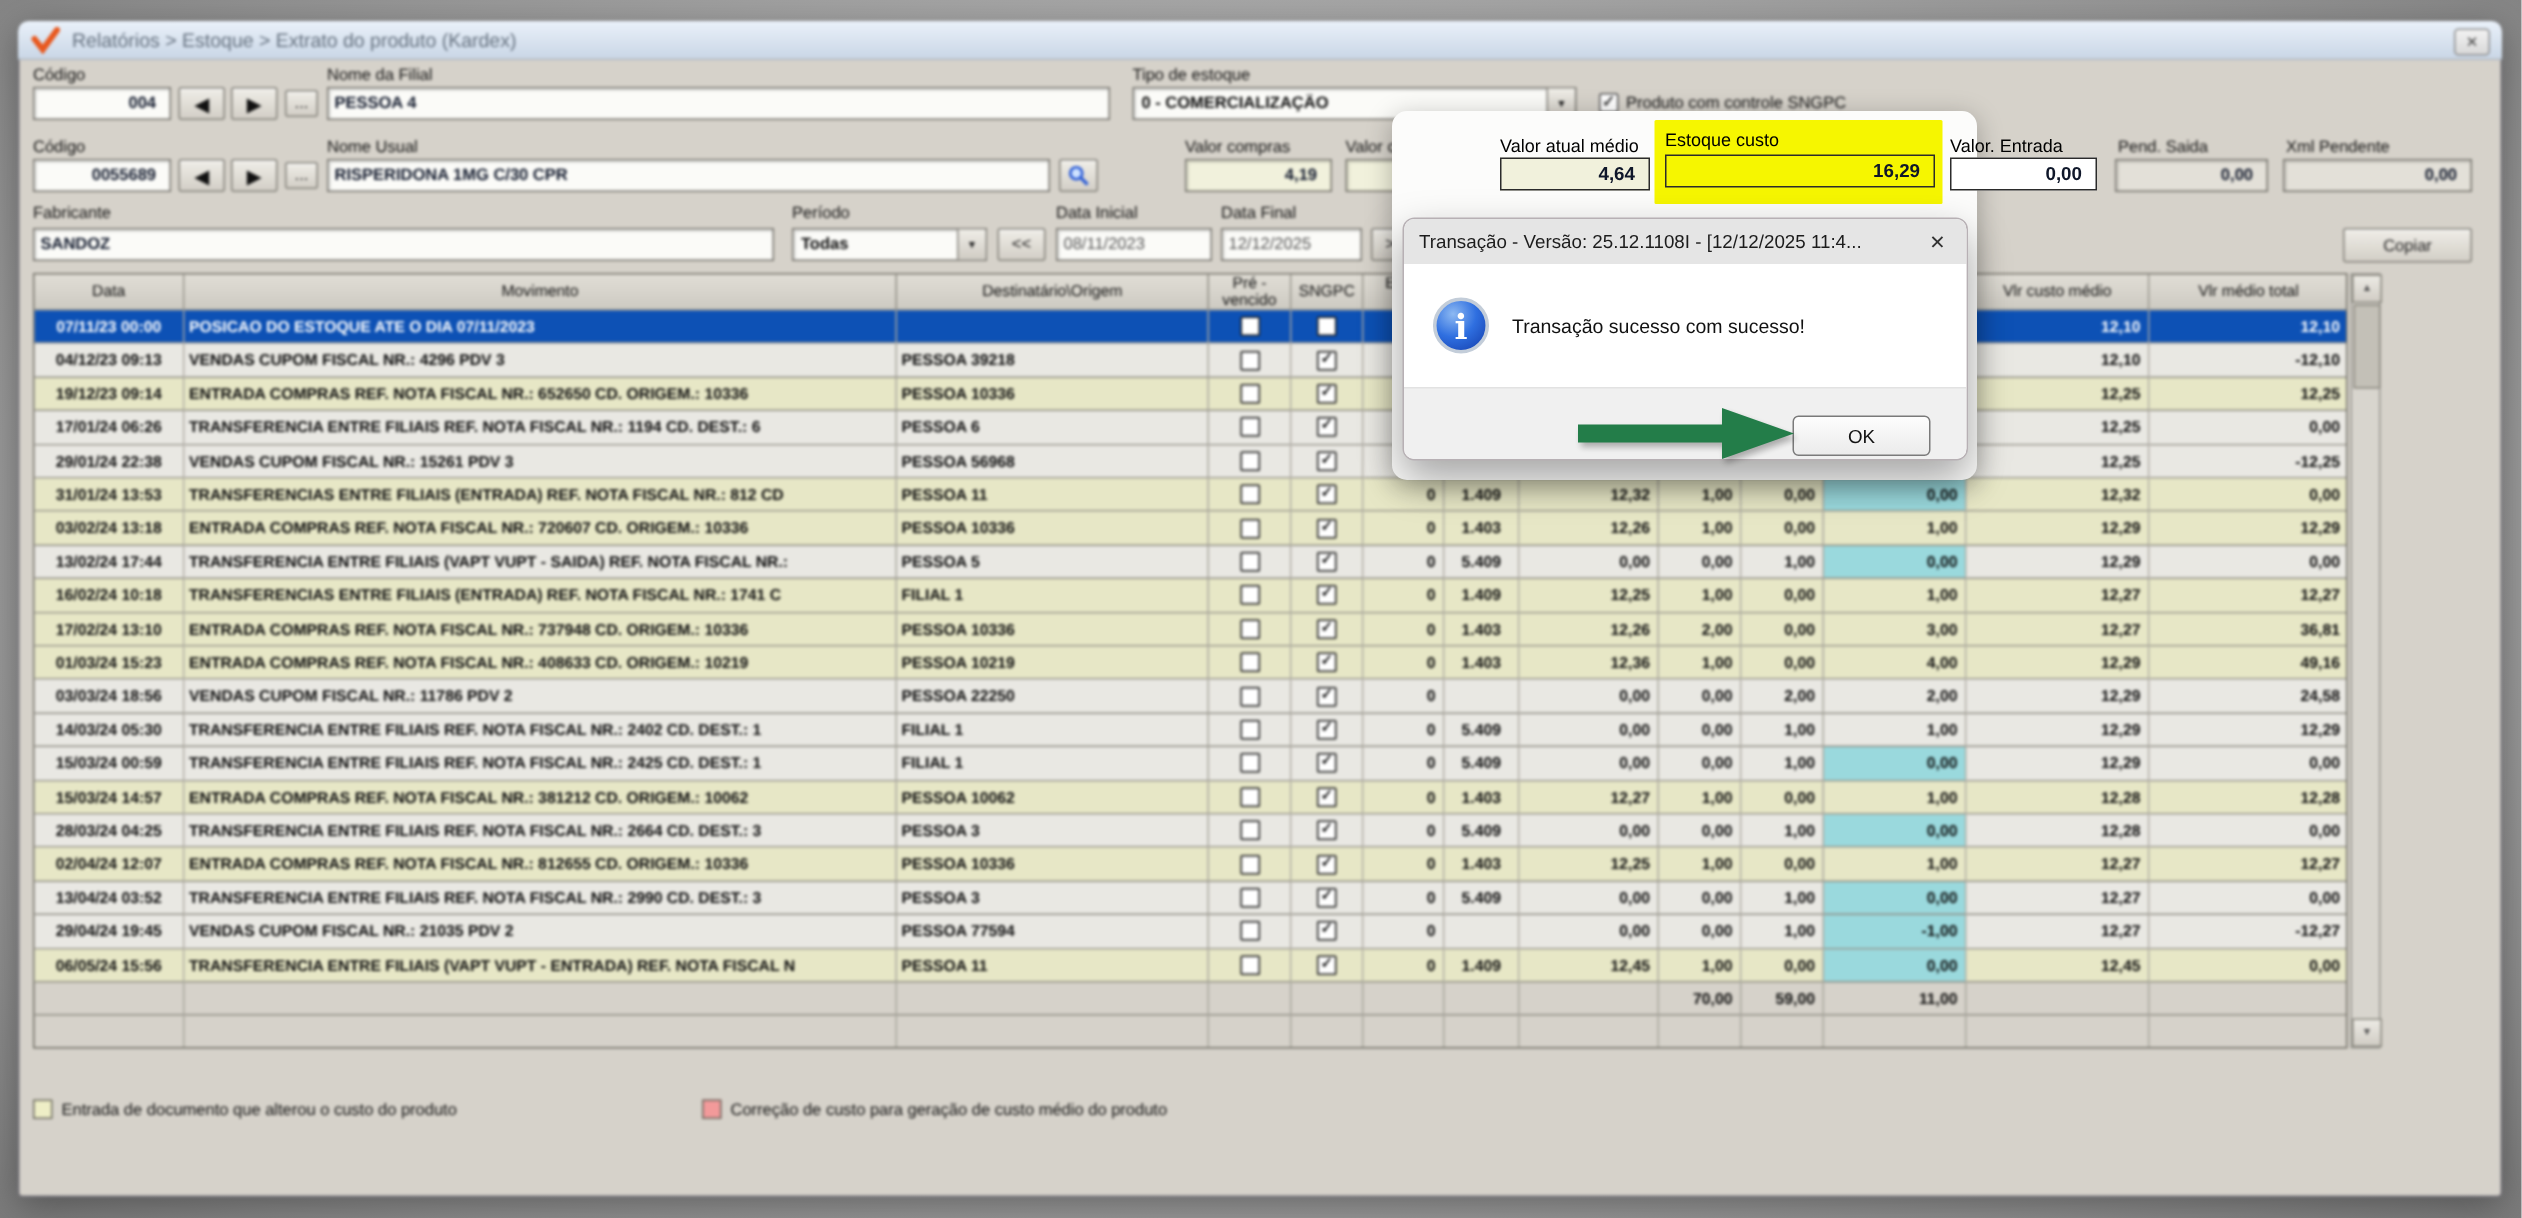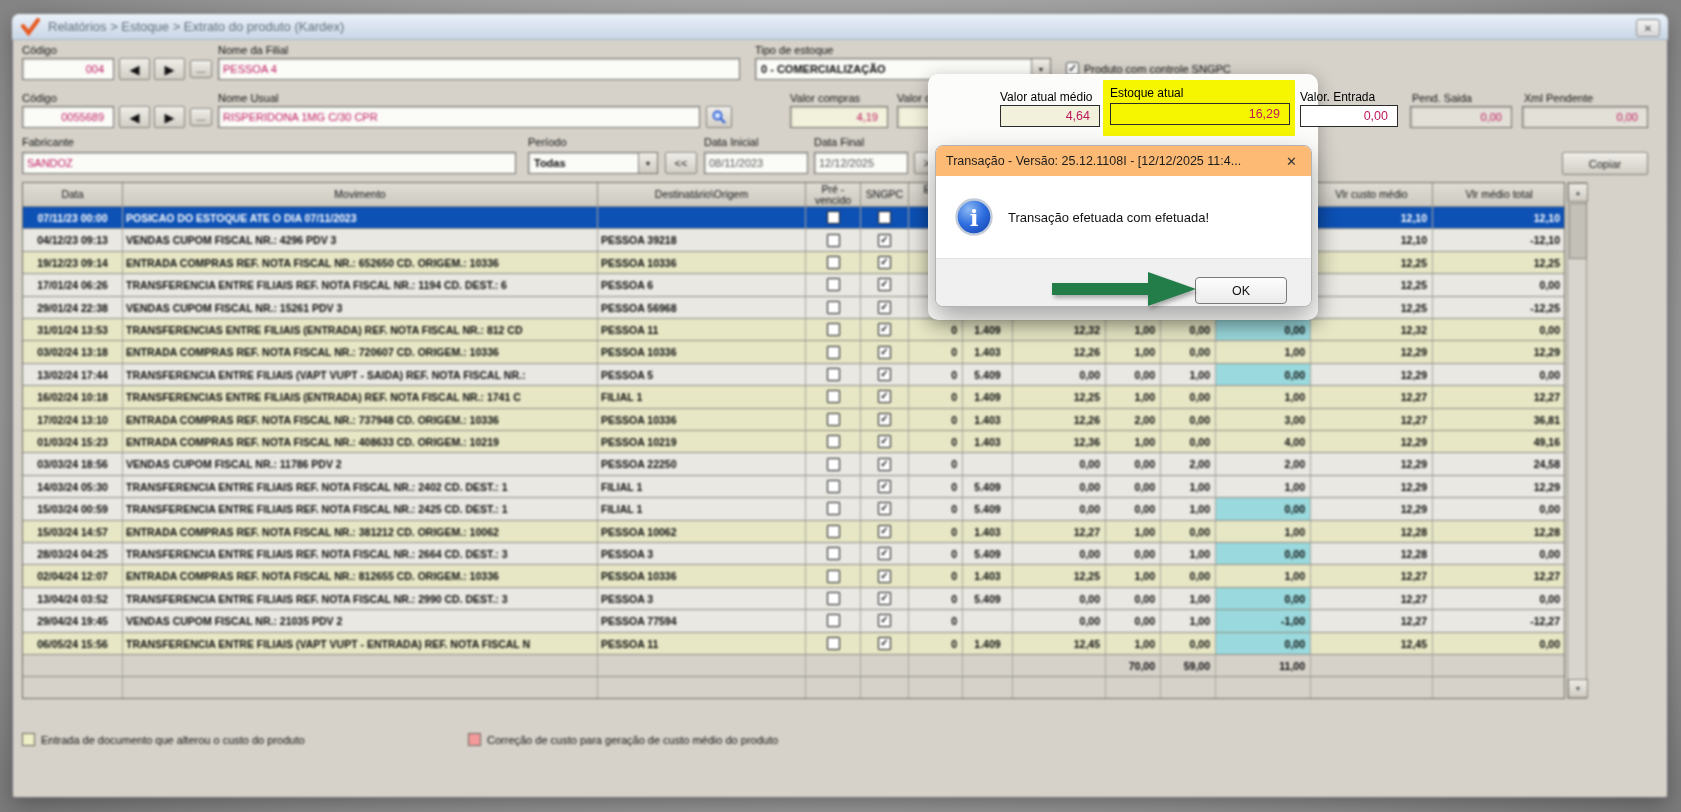--- a/index.html
+++ b/index.html
@@ -14,21 +14,21 @@
   .titlebar{left:12px;top:14px;width:1656px;height:26px;border-radius:7px 7px 0 0;
             background:linear-gradient(#eaf1f9,#c9d6e6);border-bottom:1px solid #aab6c4;
             display:flex;align-items:center;padding:0 8px}
   .title-text{font-size:13px;color:#64707e;margin-left:8px}
   .win-close{position:absolute;right:10px;top:4px;width:24px;height:18px;background:linear-gradient(#f2f2f2,#d8d8d8);
              border:1px solid #8d8d8d;border-radius:3px;font-size:10px;color:#444;display:flex;align-items:center;justify-content:center}
   
   .lbl{font-size:11px;color:#111;white-space:nowrap}
   .fld{height:22px;background:#fbfbf8;border:1px solid #73716a;display:flex;align-items:center;overflow:hidden;
        box-shadow:inset 1px 1px 2px rgba(0,0,0,.18)}
-  .fld .val{font-size:11px;font-weight:normal;color:#be185d;width:100%;padding:0 4px;white-space:nowrap}
+  .fld .val{font-size:11px;font-weight:bold;color:#0f172a;width:100%;padding:0 4px;white-space:nowrap}
   .r .val,.val.r{text-align:right;padding-right:9px}
   .cream{background:#f1f1dc}
   .gray{background:#e3e0d8}
   .btn{background:linear-gradient(#efede7,#d2cec6);border:1px solid #84827b;border-radius:2px;
        display:flex;align-items:center;justify-content:center;font-size:11px;color:#222;
        box-shadow:inset 0 1px 0 #fff}
   .arrow-glyph{font-size:13px;color:#111;line-height:1}
   .combo{height:22px;background:#fbfbf8;border:1px solid #73716a;display:flex;align-items:center;
          box-shadow:inset 1px 1px 2px rgba(0,0,0,.18)}
   .combo .val{font-size:11px;font-weight:bold;color:#0a0a0a;flex:1;padding:0 5px;white-space:nowrap;overflow:hidden}
@@ -62,21 +62,21 @@
   
   .spotcard{left:928px;top:74px;width:390px;height:246px;background:#fcfcfb;border-radius:10px;
             box-shadow:0 4px 18px rgba(0,0,0,.28)}
   .crisp .lbl{font-size:12px;color:#000}
   .crisp .fld{border:1px solid #2b2b2b;box-shadow:none}
   .crisp .fld .val{font-size:12.5px}
   .hl-block{background:#f6f600;border-radius:1px}
   .hl-field{background:#f6f600;border:2px solid #1a1a1a}
   .dialog{left:935px;top:145px;width:377px;height:162px;background:#fff;border:1px solid #b7b0b4;border-radius:8px;
           box-shadow:0 12px 28px rgba(0,0,0,.35);overflow:hidden}
-  .dlg-title{position:absolute;left:0;top:0;width:100%;height:30px;background:#fdba74;
+  .dlg-title{position:absolute;left:0;top:0;width:100%;height:30px;background:#e5e5e5;
              display:flex;align-items:center;padding:0 10px;box-sizing:border-box}
   .dlg-title-text{font-size:12.5px;color:#1c1c1c;white-space:nowrap;overflow:hidden;flex:1}
   .dlg-close{font-size:13px;color:#333;padding:0 4px}
   .dlg-body{position:absolute;left:0;top:30px;width:100%;height:82px;background:#fff;display:flex;align-items:center}
   .dlg-msg{font-size:13px;color:#111;margin-left:14px}
   .dlg-footer{position:absolute;left:0;top:112px;width:100%;height:50px;background:#f0f0f0;border-top:1px solid #e2e2e2}
   .ok-btn{position:absolute;right:24px;top:18px;width:90px;height:25px;background:linear-gradient(#fdfdfd,#ebebeb);
           border:1px solid #7a7a7a;border-radius:4px;font-size:12.5px;color:#111;
           display:flex;align-items:center;justify-content:center}
 </style>
@@ -634,21 +634,21 @@
   <div class="abs legend-text" style="left:487px;top:734px">Correção de custo para geração de custo médio do produto</div>
 </div>
 
 <div class="abs spotcard crisp"></div>
 <div class="crisp">
   <div class="abs lbl" style="left:1000px;top:90px">Valor atual médio</div>
   <div class="abs fld cream" style="left:1000px;top:105px;width:100px">
     <span class="val r">4,64</span>
     </div>
   <div class="abs hl-block" style="left:1103px;top:80px;width:192px;height:56px"></div>
-  <div class="abs lbl" style="left:1110px;top:86px">Estoque atual</div>
+  <div class="abs lbl" style="left:1110px;top:86px">Estoque custo</div>
   <div class="abs fld hl-field" style="left:1110px;top:103px;width:180px">
     <span class="val r">16,29</span>
     </div>
   <div class="abs lbl" style="left:1300px;top:90px">Valor. Entrada</div>
   <div class="abs fld" style="left:1300px;top:105px;width:98px;background:#fff">
     <span class="val r">0,00</span>
     </div>
 </div>
 
 <div class="abs dialog">
@@ -661,21 +661,21 @@
       <defs>
           <radialGradient id="ig" cx="35%" cy="28%" r="80%">
         <stop offset="0%" stop-color="#8db9f2"></stop>
             <stop offset="55%" stop-color="#2f6fe0"></stop>
             <stop offset="100%" stop-color="#1a49b8"></stop>
       </radialGradient>
         </defs>
       <circle cx="20" cy="20" r="17.5" fill="url(#ig)" stroke="#c3cdd9" stroke-width="2.4"></circle>
       <text x="20" y="29" font-family="DejaVu Serif, serif" font-size="23" font-weight="bold" fill="#fff" text-anchor="middle">i</text>
     </svg>
-    <span class="dlg-msg">Transação efetuada com efetuada!</span>
+    <span class="dlg-msg">Transação sucesso com sucesso!</span>
   </div>
   <div class="dlg-footer">
     <div class="ok-btn">
         <span>OK</span>
       </div>
   </div>
 </div>
 
 <svg class="abs" style="left:1040px;top:262px" width="170" height="54">
   <polygon points="12,21 108,21 108,10 156,27 108,44 108,33 12,33" fill="#1d7a44" opacity="0.97" style="filter:drop-shadow(2px 3px 2px rgba(0,0,0,.3))"></polygon>

